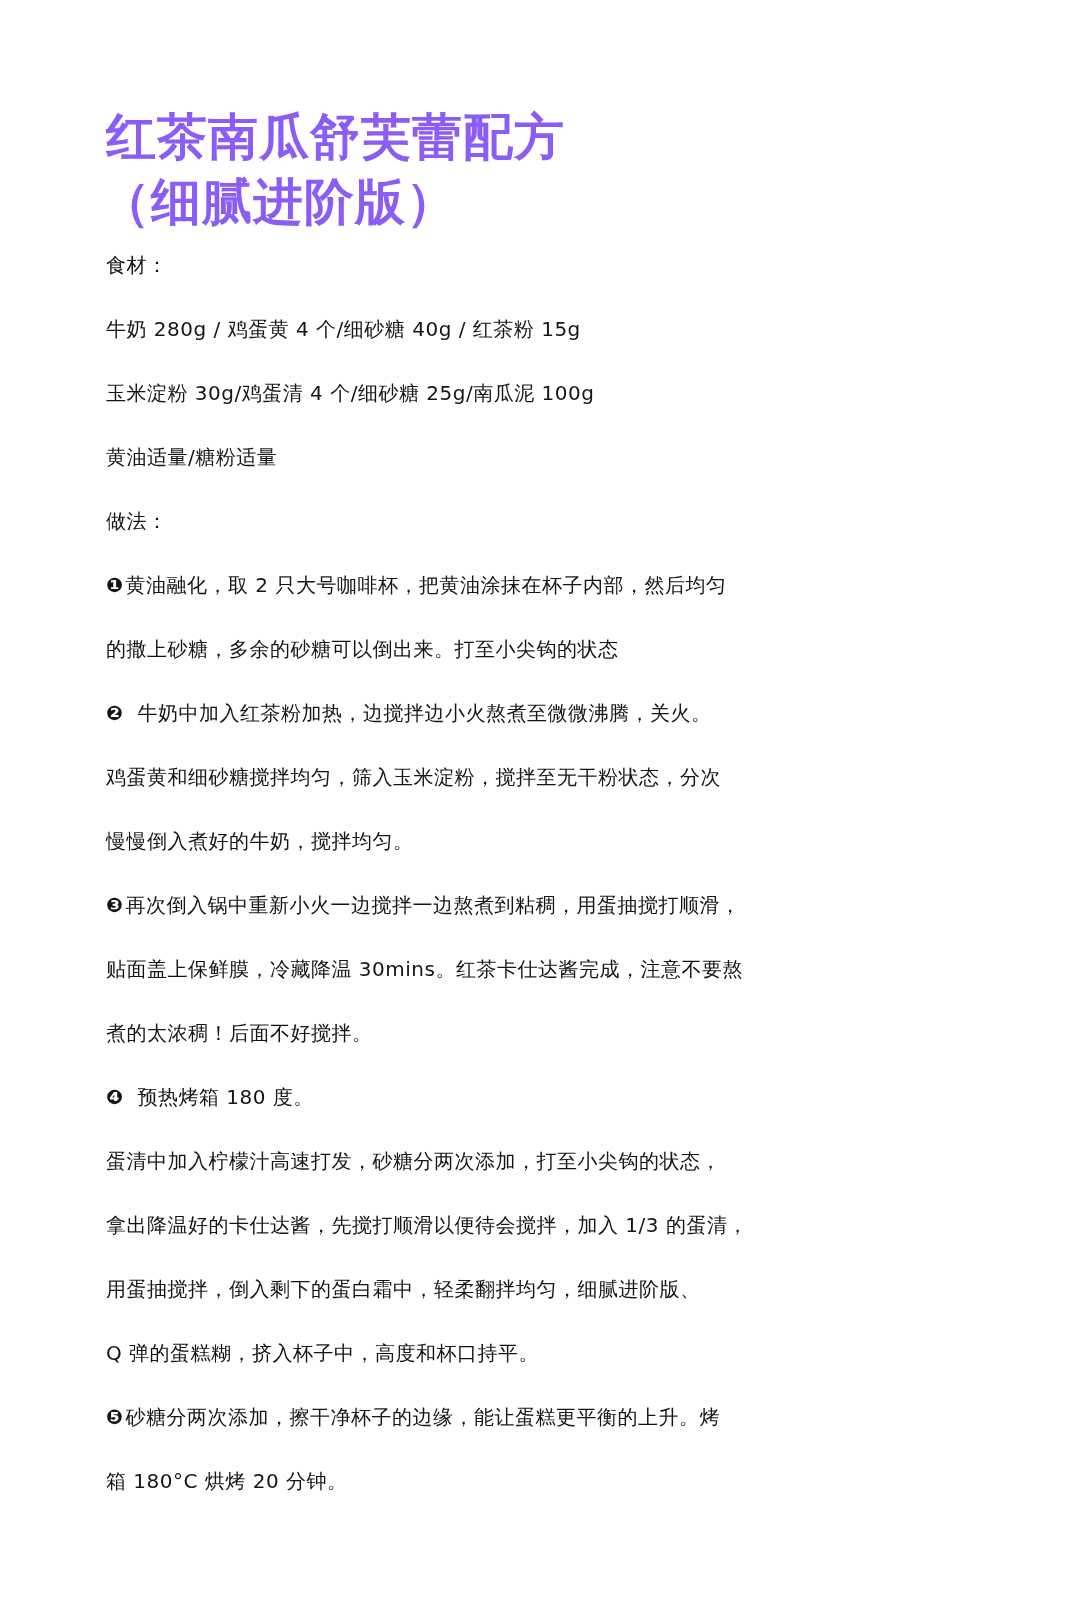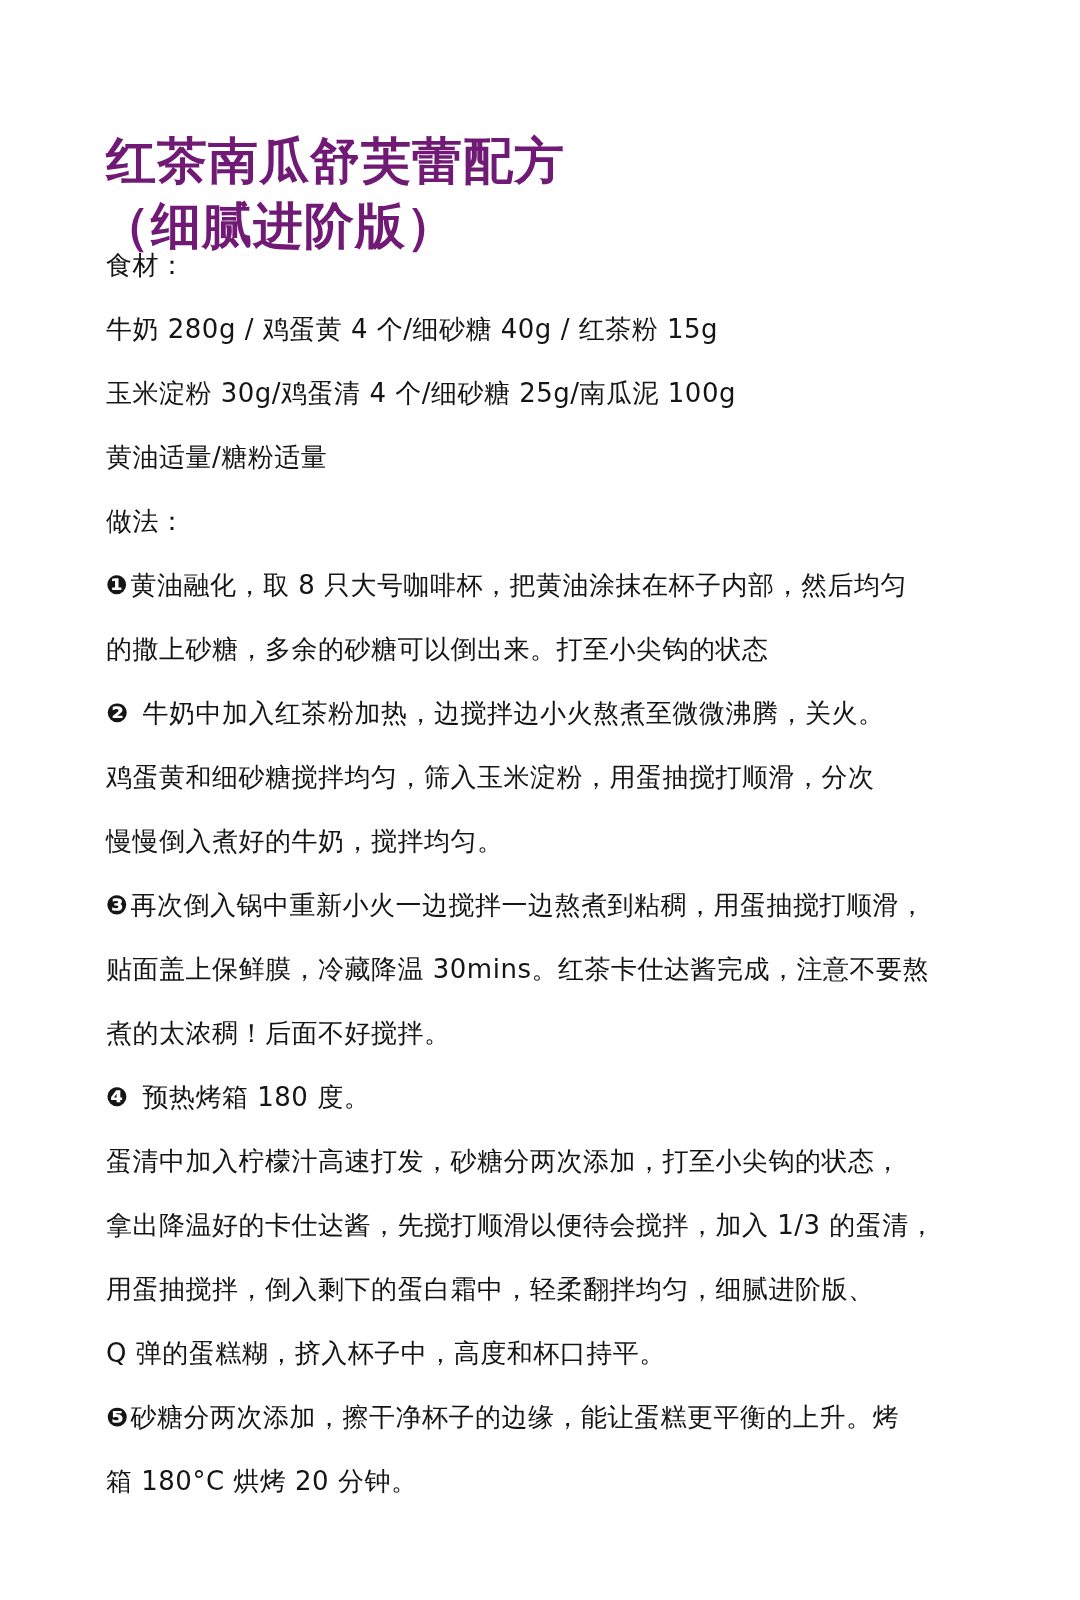--- a/index.html
+++ b/index.html
@@ -22,29 +22,28 @@
       width: 900px;
     }
     .title {
       position: absolute;
       left: 0;
       font-weight: bold;
       font-size: 50px;
       line-height: 60px;
       letter-spacing: 1px;
       white-space: nowrap;
-      color: #701a75;
-      margin-top: 24px;
+      color: #8b5cf6;
     }
     .title.l1 { top: 107px; }
     .title.l2 { top: 172px; left: -6px; text-align: right; }
     .line {
       position: absolute;
       left: 0;
-      font-size: 26px;
+      font-size: 20px;
       line-height: 36px;
       white-space: nowrap;
       color: #151515;
       letter-spacing: 0.5px;
     }
     .marker {
       display: inline-block;
       font-weight: bold;
       margin-right: 2px;
     }
@@ -58,28 +57,28 @@
   <div class="title l2">（细腻进阶版）</div>
 
   <div class="line" style="top:247px">食材：</div>
   <div class="line" style="top:311px">牛奶 280g /  鸡蛋黄 4 个/细砂糖 40g /  红茶粉 15g</div>
   <div class="line" style="top:375px">玉米淀粉 30g/鸡蛋清 4 个/细砂糖 25g/南瓜泥 100g</div>
   <div class="line" style="top:439px">黄油适量/糖粉适量</div>
 
   <div class="line" style="top:503px">做法：</div>
 
   <div class="line" style="top:567px">
-    <span class="marker">❶</span><span>黄油融化，取 8 只大号咖啡杯，把黄油涂抹在杯子内部，然后均匀</span>
+    <span class="marker">❶</span><span>黄油融化，取 2 只大号咖啡杯，把黄油涂抹在杯子内部，然后均匀</span>
   </div>
   <div class="line" style="top:631px">的撒上砂糖，多余的砂糖可以倒出来。打至小尖钩的状态</div>
 
   <div class="line" style="top:695px">
     <span class="marker wide">❷</span><span>牛奶中加入红茶粉加热，边搅拌边小火熬煮至微微沸腾，关火。</span>
   </div>
-  <div class="line" style="top:759px">鸡蛋黄和细砂糖搅拌均匀，筛入玉米淀粉，用蛋抽搅打顺滑，分次</div>
+  <div class="line" style="top:759px">鸡蛋黄和细砂糖搅拌均匀，筛入玉米淀粉，搅拌至无干粉状态，分次</div>
   <div class="line" style="top:823px">慢慢倒入煮好的牛奶，搅拌均匀。</div>
 
   <div class="line" style="top:887px">
     <span class="marker">❸</span><span>再次倒入锅中重新小火一边搅拌一边熬煮到粘稠，用蛋抽搅打顺滑，</span>
   </div>
   <div class="line" style="top:951px">贴面盖上保鲜膜，冷藏降温 30mins。红茶卡仕达酱完成，注意不要熬</div>
   <div class="line" style="top:1015px">煮的太浓稠！后面不好搅拌。</div>
 
   <div class="line" style="top:1079px">
     <span class="marker wide">❹</span><span>预热烤箱 180 度。</span>

